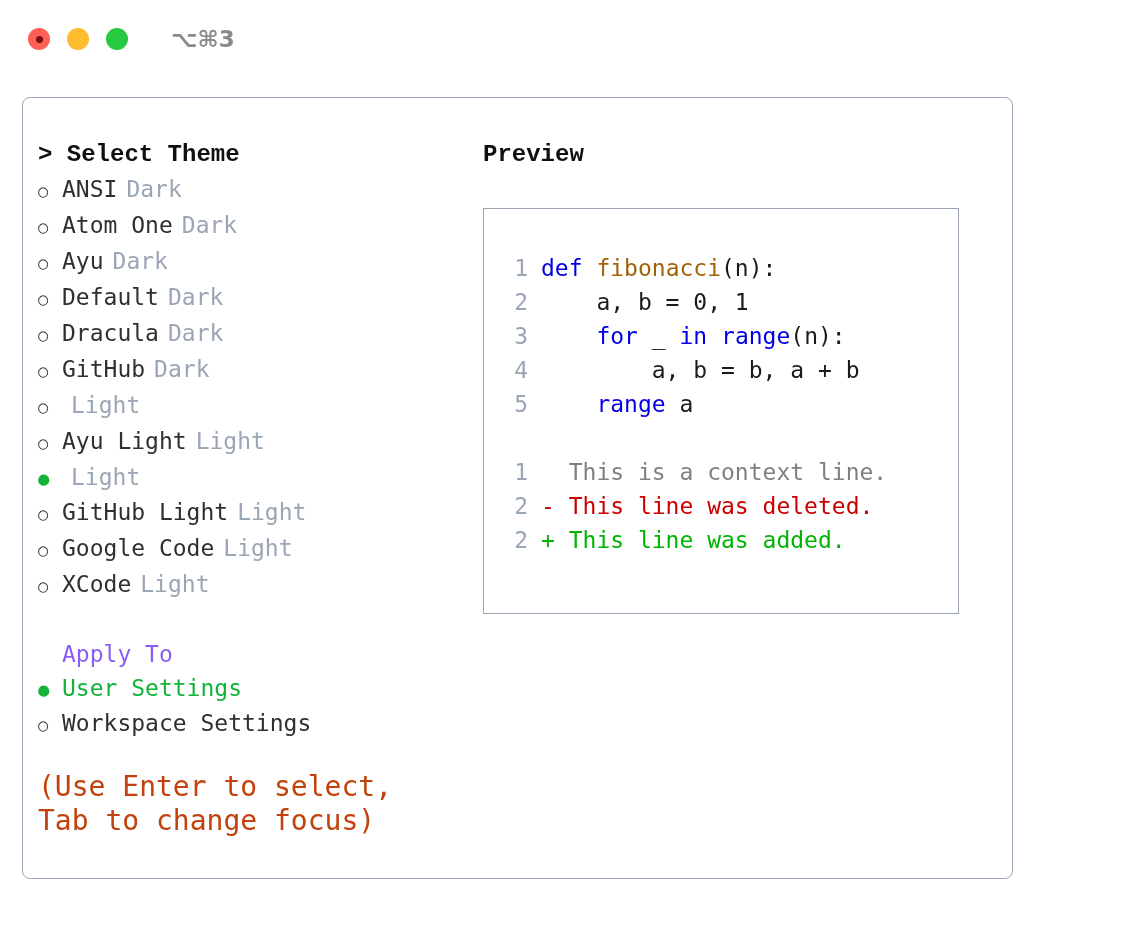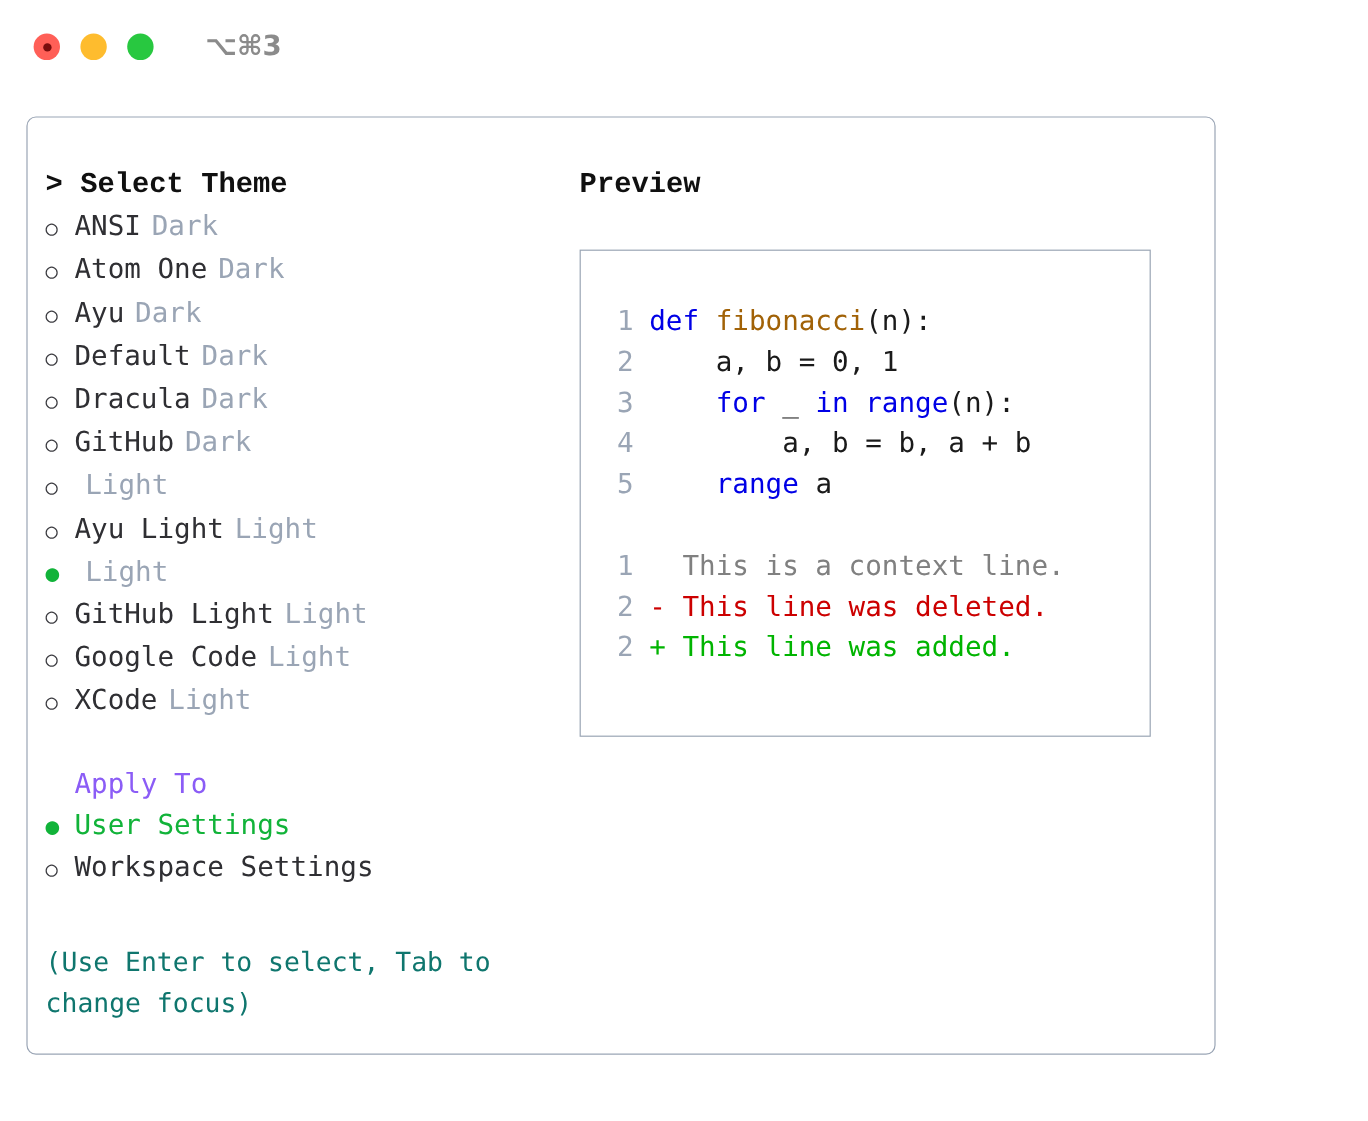--- a/index.html
+++ b/index.html
@@ -130,24 +130,24 @@
   .spacer-sm { height: 34px; }
   .apply-heading {
     font-size: 23px;
     line-height: 34px;
     color: #8b5cf6;
     padding-left: 24px;
     white-space: pre;
   }
 
   .hint {
-    margin-top: 44px;
-    font-size: 22px;
-    line-height: 34px;
-    color: #0f766e;
+    margin-top: 28px;
+    font-size: 28px;
+    line-height: 34px;
+    color: #c2410c;
     width: 400px;
     white-space: pre-wrap;
   }
 
   
   .preview-box {
     margin-top: 36px;
     width: 476px;
     height: 406px;
     box-sizing: border-box;

